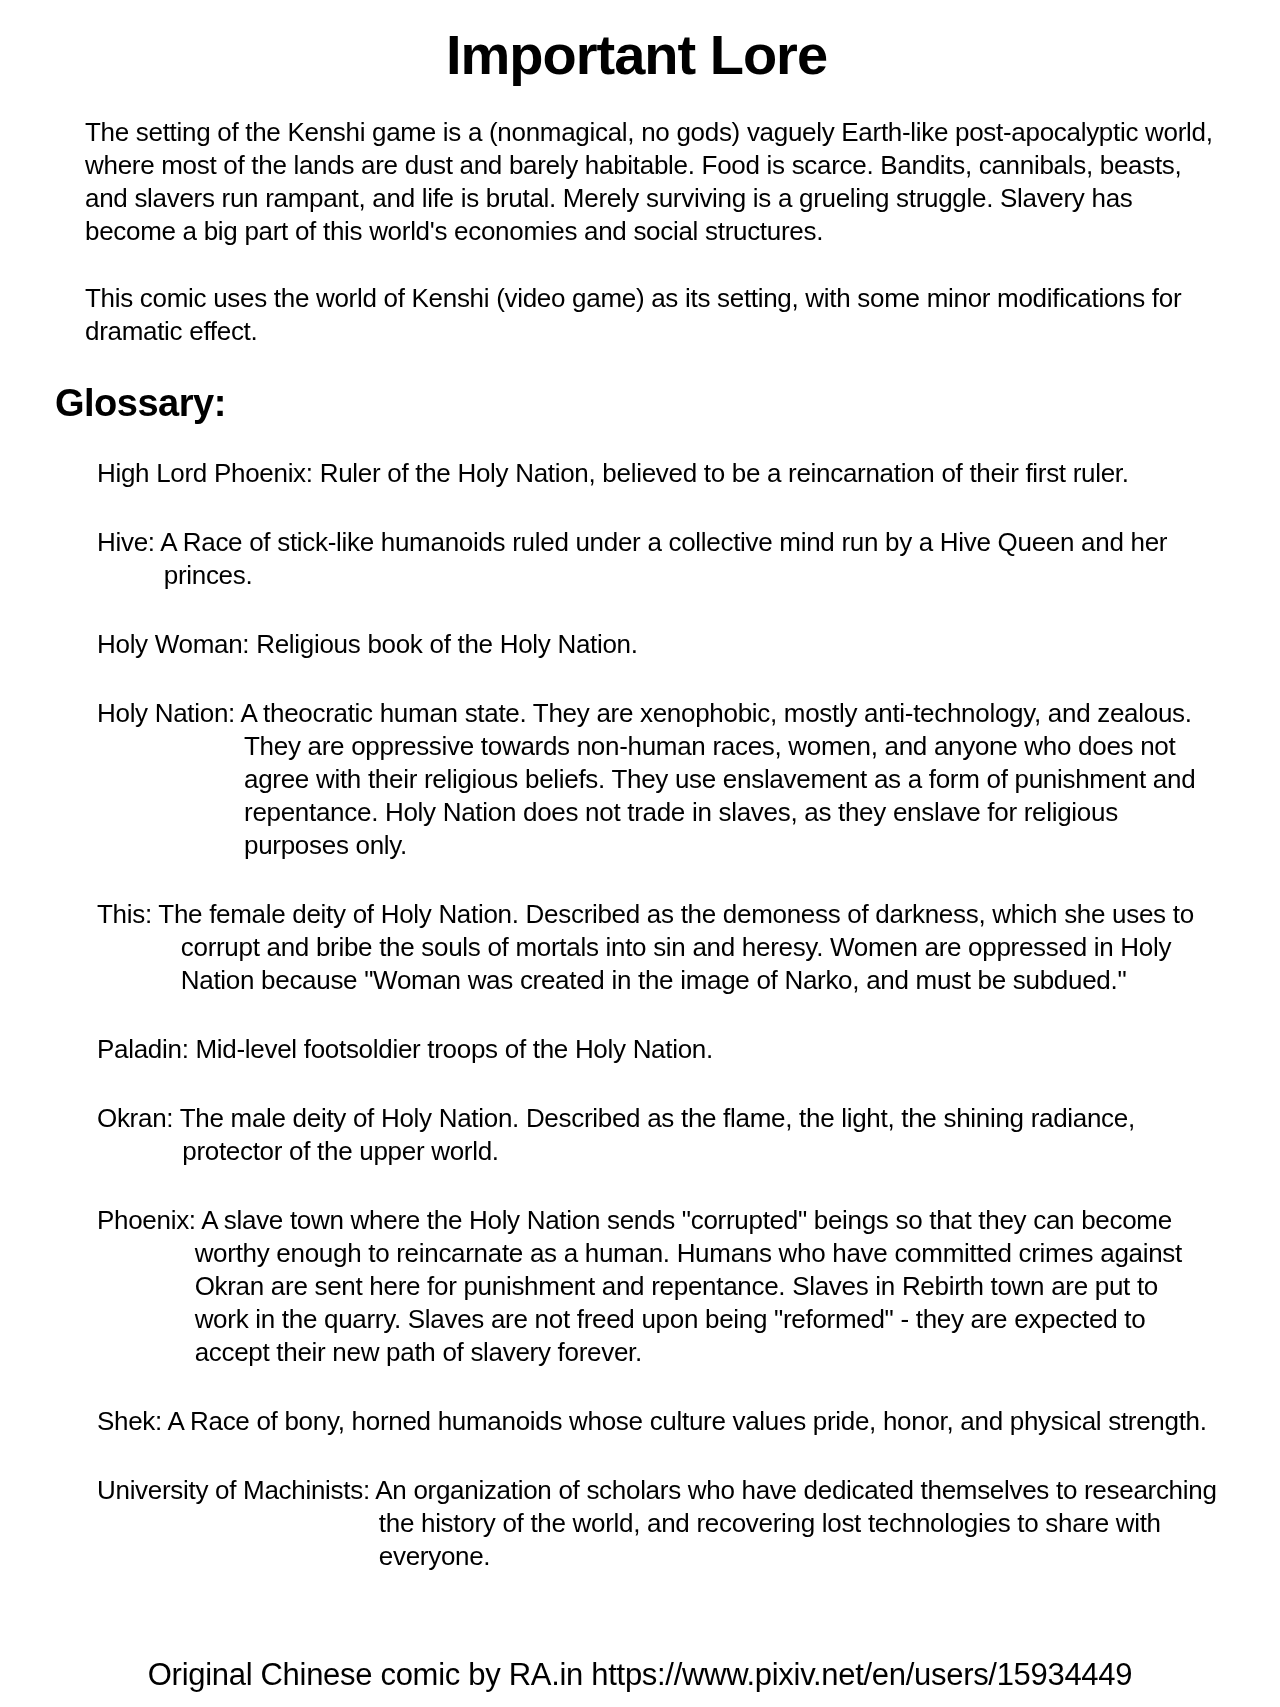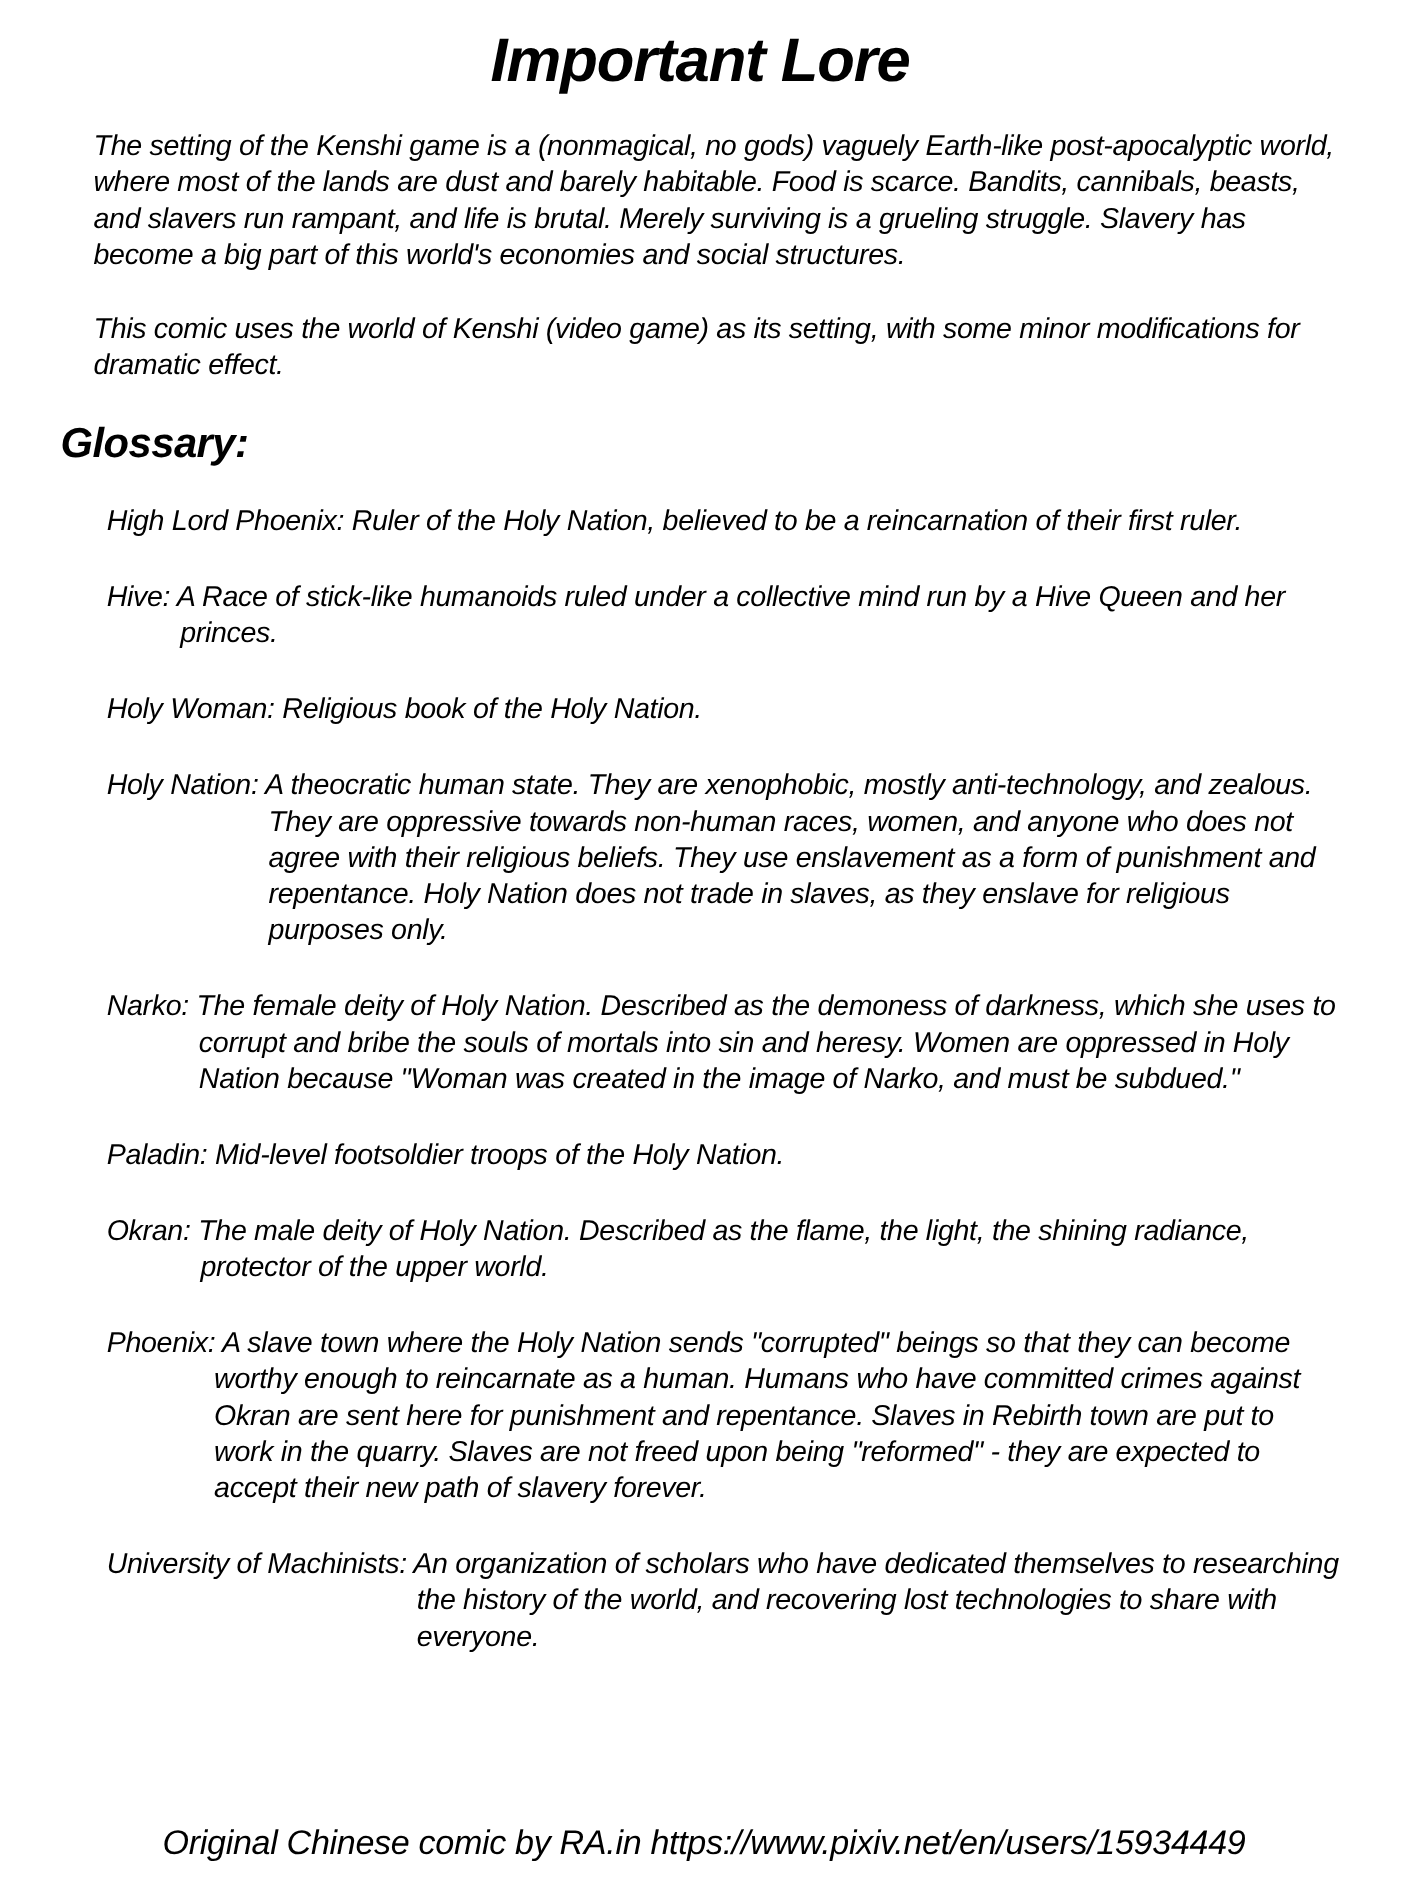--- a/index.html
+++ b/index.html
@@ -10,21 +10,20 @@
   .page {
     position: relative;
     width: 1280px;
     height: 1707px;
     box-sizing: border-box;
     background: #ffffff;
     color: #000000;
     font-family: "Liberation Sans", "DejaVu Sans", sans-serif;
     padding: 16px 62px 0 55px;
     overflow: hidden;
-    font-style: italic;
   }
   .page-title {
     font-size: 56px;
     font-weight: bold;
     letter-spacing: -1px;
     text-align: center;
     margin: 8px 0 30px 0;
     line-height: 1.1;
   }
   .intro-paragraph {
@@ -86,39 +85,43 @@
     <span class="term">Holy Woman:</span>
     <span class="def">Religious book of the Holy Nation.</span>
   </p>
 
   <p class="glossary-entry" style="--indent: 147.03125px;">
     <span class="term">Holy Nation:</span>
     <span class="def">A theocratic human state. They are xenophobic, mostly anti-technology, and zealous. They are oppressive towards non-human races, women, and anyone who does not agree with their religious beliefs. They use enslavement as a form of punishment and repentance. Holy Nation does not trade in slaves, as they enslave for religious purposes only.</span>
   </p>
 
   <p class="glossary-entry" style="--indent: 83.78125px;">
-    <span class="term">Narko:</span>
+    <span class="term">This:</span>
     <span class="def">The female deity of Holy Nation. Described as the demoness of darkness, which she uses to corrupt and bribe the souls of mortals into sin and heresy. Women are oppressed in Holy Nation because "Woman was created in the image of Narko, and must be subdued."</span>
   </p>
 
   <p class="glossary-entry" style="--indent: 100.5625px;">
     <span class="term">Paladin:</span>
     <span class="def">Mid-level footsoldier troops of the Holy Nation.</span>
   </p>
 
   <p class="glossary-entry" style="--indent: 85.234375px;">
     <span class="term">Okran:</span>
     <span class="def">The male deity of Holy Nation. Described as the flame, the light, the shining radiance, protector of the upper world.</span>
   </p>
 
   <p class="glossary-entry" style="--indent: 97.640625px;">
     <span class="term">Phoenix:</span>
     <span class="def">A slave town where the Holy Nation sends "corrupted" beings so that they can become worthy enough to reincarnate as a human. Humans who have committed crimes against Okran are sent here for punishment and repentance. Slaves in Rebirth town are put to work in the quarry. Slaves are not freed upon being "reformed" - they are expected to accept their new path of slavery forever.</span>
   </p>
 
+  <p class="glossary-entry" style="--indent: 74px;">
+    <span class="term">Shek:</span>
+    <span class="def">A Race of bony, horned humanoids whose culture values pride, honor, and physical strength.</span>
+  </p>
 
   <p class="glossary-entry" style="--indent: 281.8125px;">
     <span class="term">University of Machinists:</span>
     <span class="def">An organization of scholars who have dedicated themselves to researching the history of the world, and recovering lost technologies to share with everyone.</span>
   </p>
 
   <div class="footer-credit">Original Chinese comic by RA.in https://www.pixiv.net/en/users/15934449</div>
 
 </div>
 

